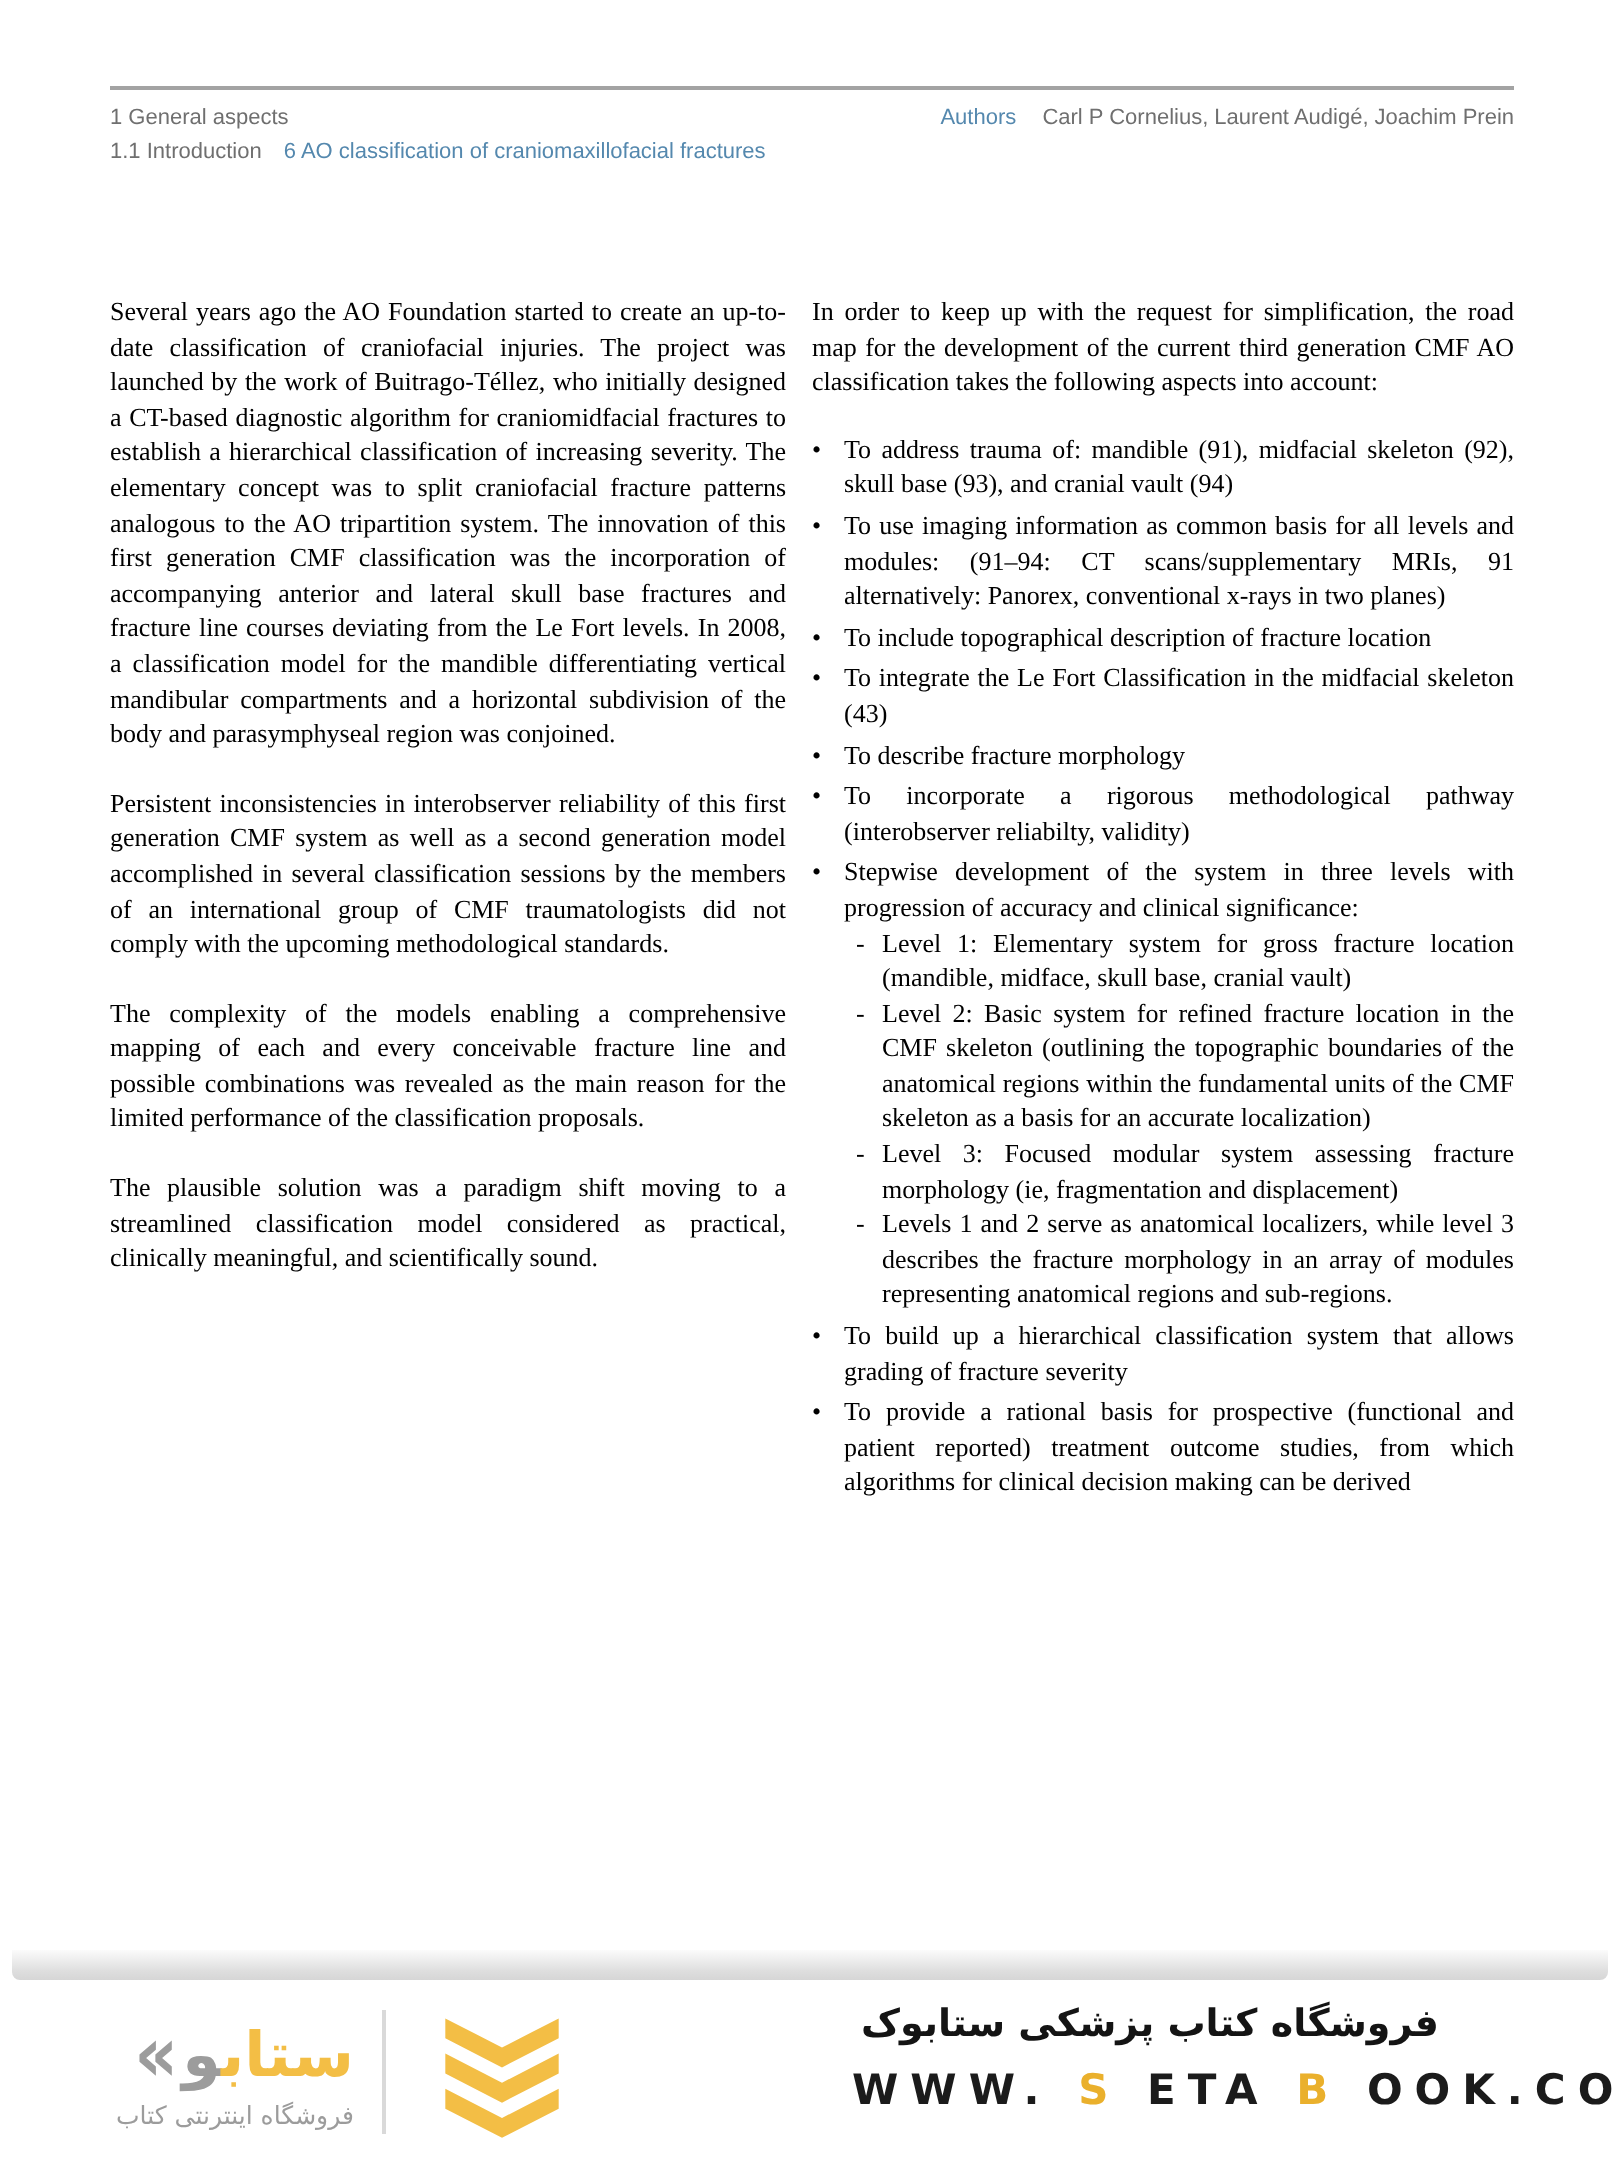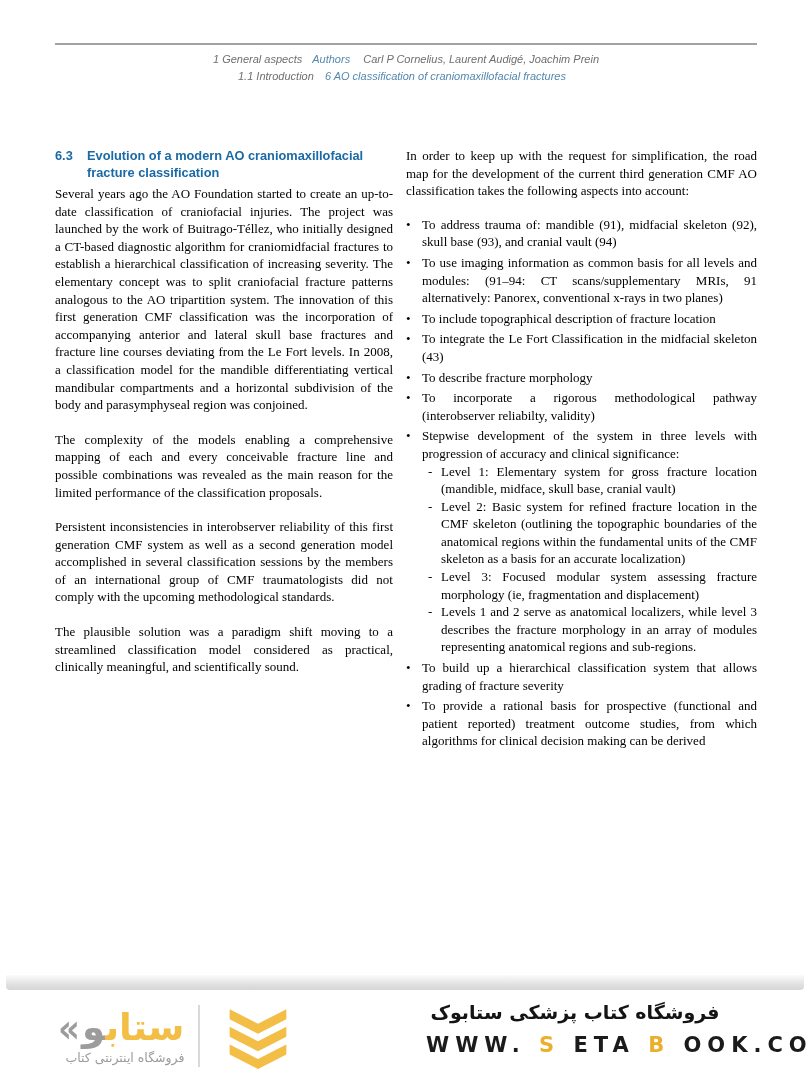--- a/index.html
+++ b/index.html
@@ -7,21 +7,21 @@
     width:810px;height:1080px;background:#ffffff;position:relative;
     font-family:"Liberation Serif","DejaVu Serif",serif;
     -webkit-font-smoothing:antialiased;
   }
   .page{position:absolute;inset:0;background:#ffffff;}
 
   
   .top-rule{position:absolute;left:55px;top:43px;width:702px;height:2px;background:#a3a3a3;}
   .header{position:absolute;left:55px;top:51px;width:702px;
     font-family:"Liberation Sans","DejaVu Sans",sans-serif;font-size:11px;color:#6f6f6f;}
-  .header-row{display:flex;justify-content:center;line-height:17px;font-style:italic;}
+  .header-row{display:flex;justify-content:space-between;line-height:17px;}
   .hdr-blue{color:#54779c;color:#5488ae;}
   .hdr-left span{margin-right:8px;}
   .authors-group span{margin-left:10px;}
 
   
   .columns{position:absolute;left:55px;top:147px;width:702px;display:flex;gap:13px;}
   .col-left{width:338px;}
   .col-right{width:351px;}
 
   .section-heading{
@@ -49,21 +49,21 @@
     background:linear-gradient(to bottom,#fbfbfb 0%,#dedede 70%,#d6d6d6 100%);
     border-radius:0 0 4px 4px;
   }
   .footer{position:absolute;left:0;top:992px;width:810px;height:88px;background:#ffffff;}
 
   .logo-group{position:absolute;left:58px;top:8px;display:flex;align-items:center;gap:14px;}
   .wordmark-block{display:flex;flex-direction:column;align-items:flex-end;}
   .wordmark-row{display:flex;align-items:center;gap:2px;}
   .wm-chevron{font-family:"DejaVu Sans",sans-serif;font-weight:bold;font-size:34px;
     color:#9c9c9c;line-height:40px;transform:scaleY(1.15);}
-  .wordmark{font-family:"DejaVu Sans",sans-serif;font-weight:bold;font-size:37px;line-height:40px;text-align:right;}
+  .wordmark{font-family:"DejaVu Sans",sans-serif;font-weight:bold;font-size:31px;line-height:40px;text-align:right;}
   .wm-yellow{color:#f3be45;}
   .wm-gray{color:#9c9c9c;}
   .logo-subtitle{font-family:"DejaVu Sans",sans-serif;font-size:12.5px;color:#9c9c9c;margin-top:2px;}
   .logo-divider{width:2px;height:62px;background:#d9d9d9;}
   .emblem{width:88px;height:72px;}
 
   .footer-right{position:absolute;right:50px;top:6px;width:370px;text-align:center;}
   .tagline{font-family:"DejaVu Sans",sans-serif;font-weight:bold;font-size:19px;color:#141414;line-height:28px;}
   .domain{margin-top:6px;font-family:"DejaVu Sans",sans-serif;font-weight:bold;
     font-size:21px;letter-spacing:6px;line-height:26px;white-space:nowrap;margin-left:36px;}
@@ -89,31 +89,27 @@
       <div class="hdr-left">
         <span>1.1  Introduction</span>
         <span class="hdr-blue">6  AO classification of craniomaxillofacial fractures</span>
       </div>
     </div>
   </div>
 
   <div class="columns">
 
     <div class="col-left">
-      <div class="section-heading">
-        <span class="num">6.3</span>
-        <span class="txt">Evolution of a modern AO craniomaxillofacial fracture classification</span>
-      </div>
       <div class="body-text">
 
           <p class="para">Several years ago the AO Foundation started to create an up-to-date classification of craniofacial injuries. The project was launched by the work of Buitrago-Téllez, who initially designed a CT-based diagnostic algorithm for craniomidfacial fractures to establish a hierarchical classification of increasing severity. The elementary concept was to split craniofacial fracture patterns analogous to the AO tripartition system. The innovation of this first generation CMF classification was the incorporation of accompanying anterior and lateral skull base fractures and fracture line courses deviating from the Le Fort levels. In 2008, a classification model for the mandible differentiating vertical mandibular compartments and a horizontal subdivision of the body and parasymphyseal region was conjoined.</p>
 
+          <p class="para">Persistent inconsistencies in interobserver reliability of this first generation CMF system as well as a second generation model accomplished in several classification sessions by the members of an international group of CMF traumatologists did not comply with the upcoming methodological standards.</p>
+
           <p class="para">The complexity of the models enabling a comprehensive mapping of each and every conceivable fracture line and possible combinations was revealed as the main reason for the limited performance of the classification proposals.</p>
-
-          <p class="para">Persistent inconsistencies in interobserver reliability of this first generation CMF system as well as a second generation model accomplished in several classification sessions by the members of an international group of CMF traumatologists did not comply with the upcoming methodological standards.</p>
 
           <p class="para">The plausible solution was a paradigm shift moving to a streamlined classification model considered as practical, clinically meaningful, and scientifically sound.</p>
 
       </div>
     </div>
 
     <div class="col-right">
       <div class="body-text">
         <p class="intro">In order to keep up with the request for simplification, the road map for the development of the current third generation CMF AO classification takes the following aspects into account:</p>
 

